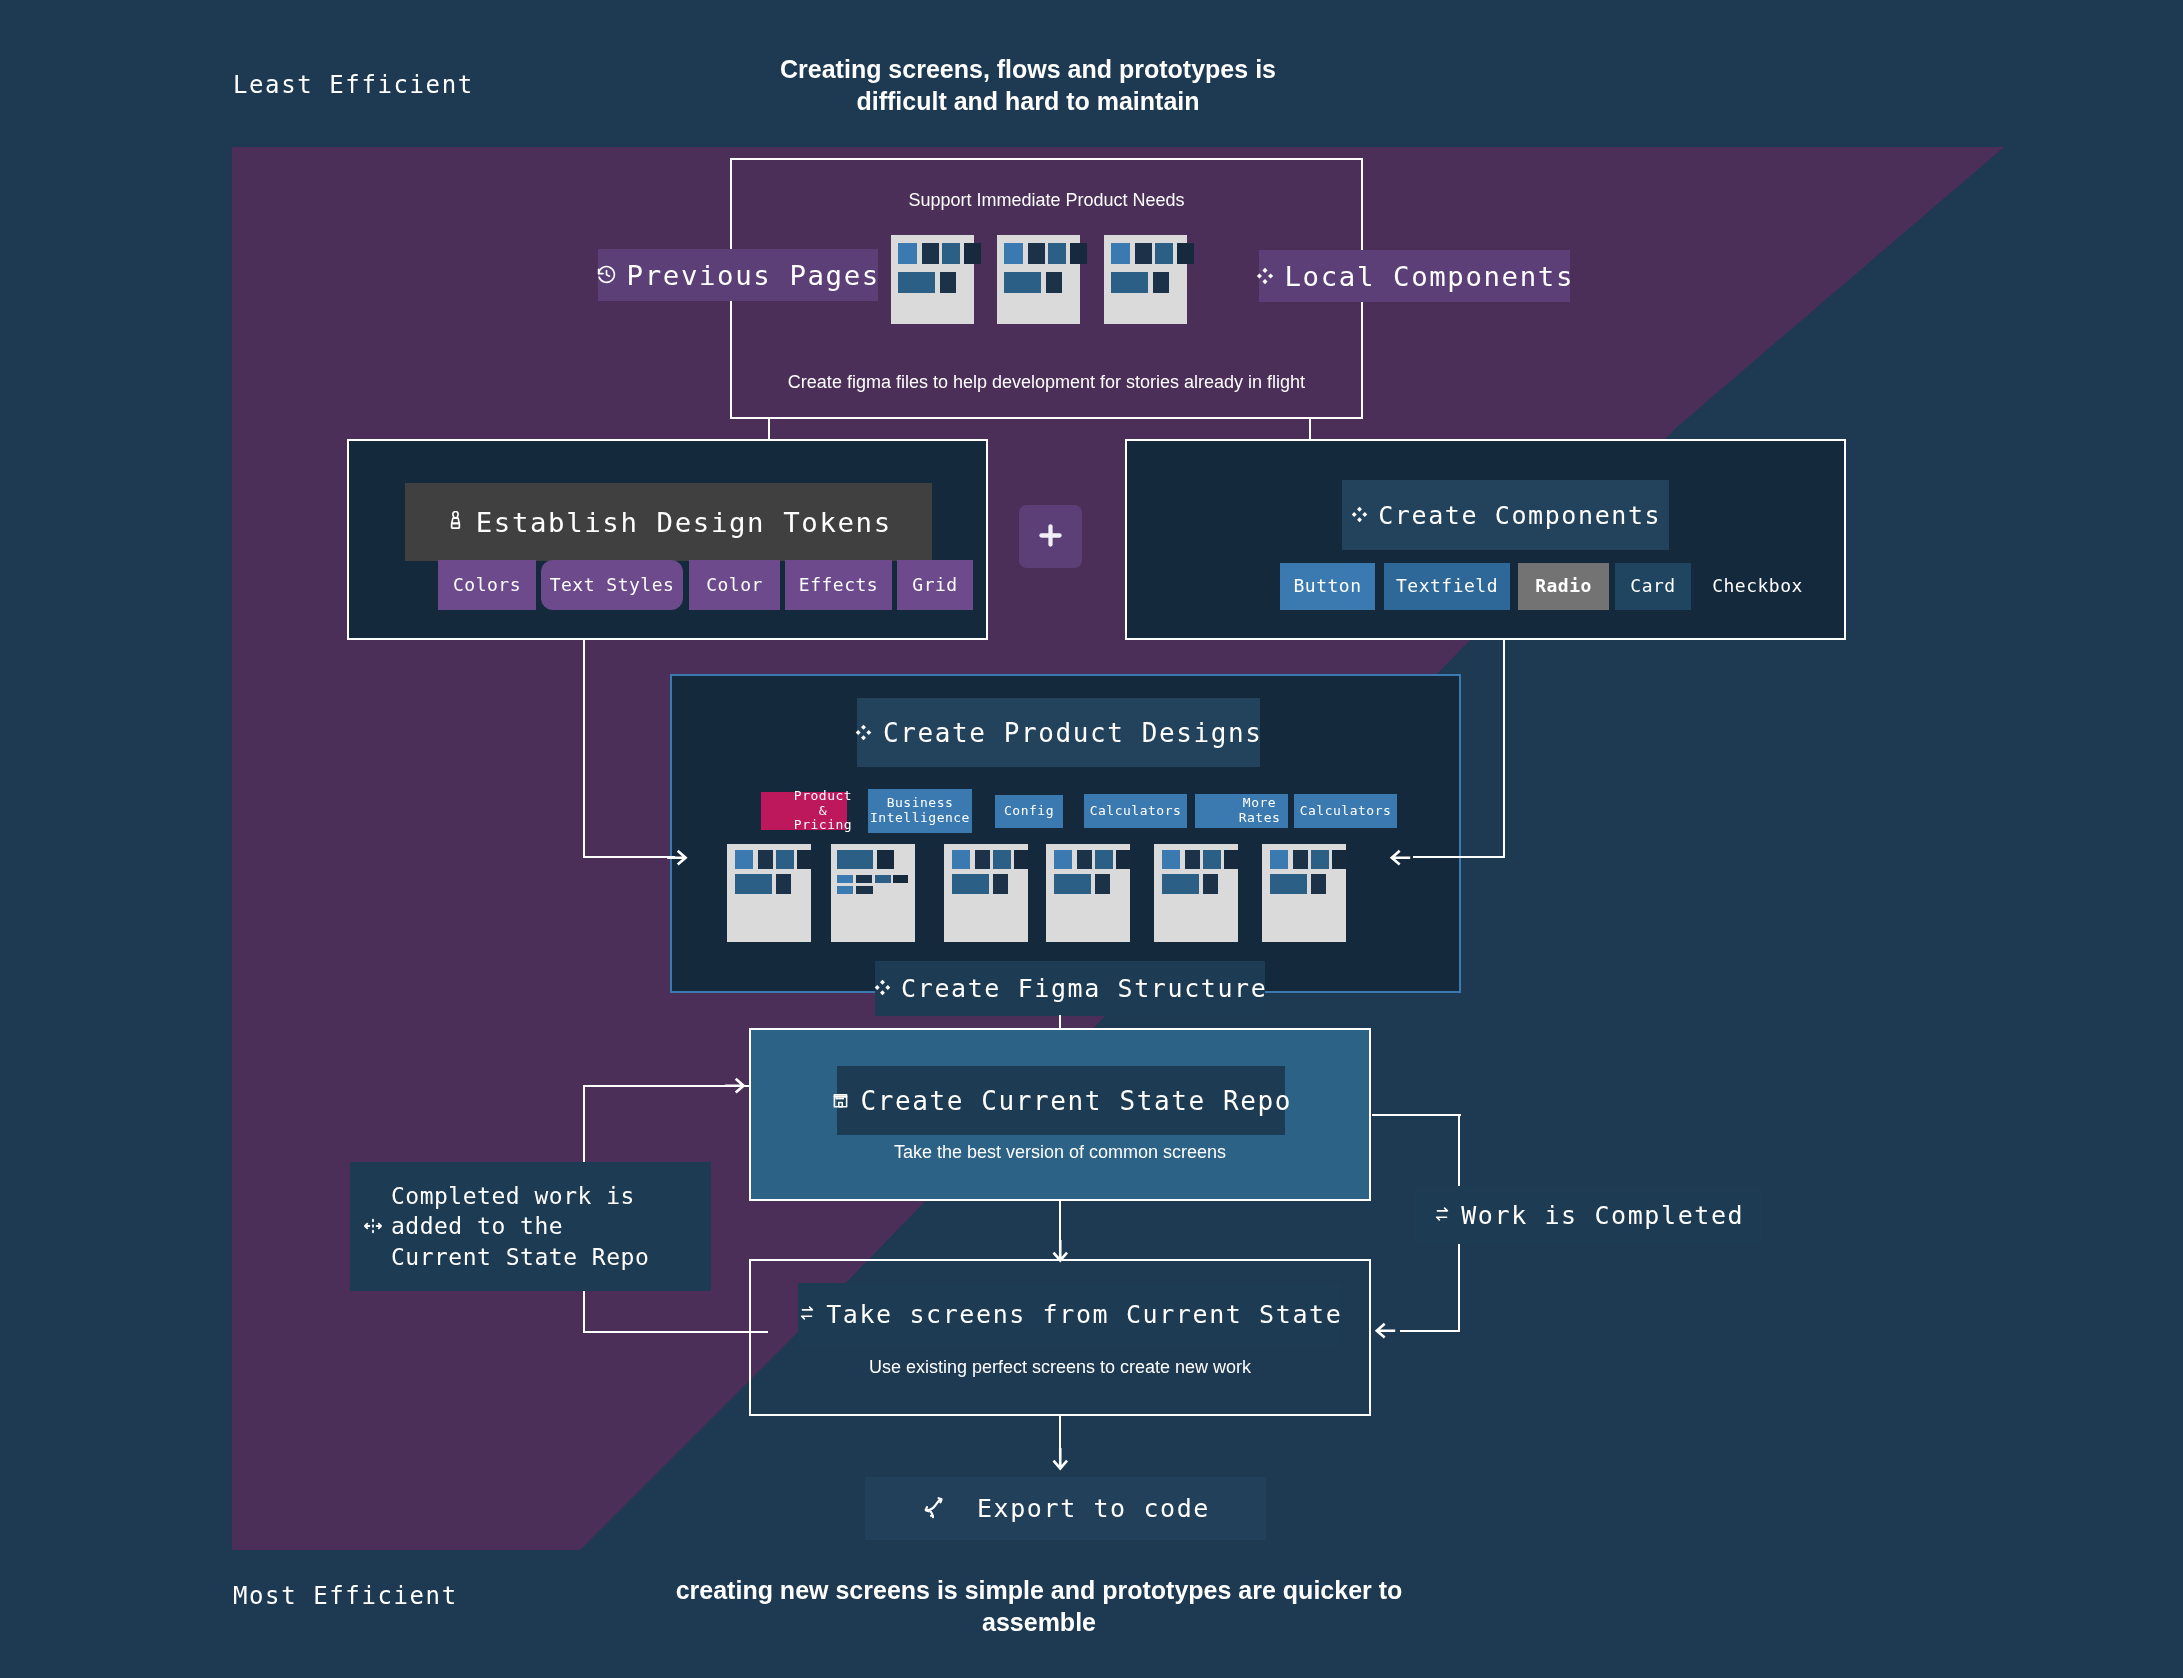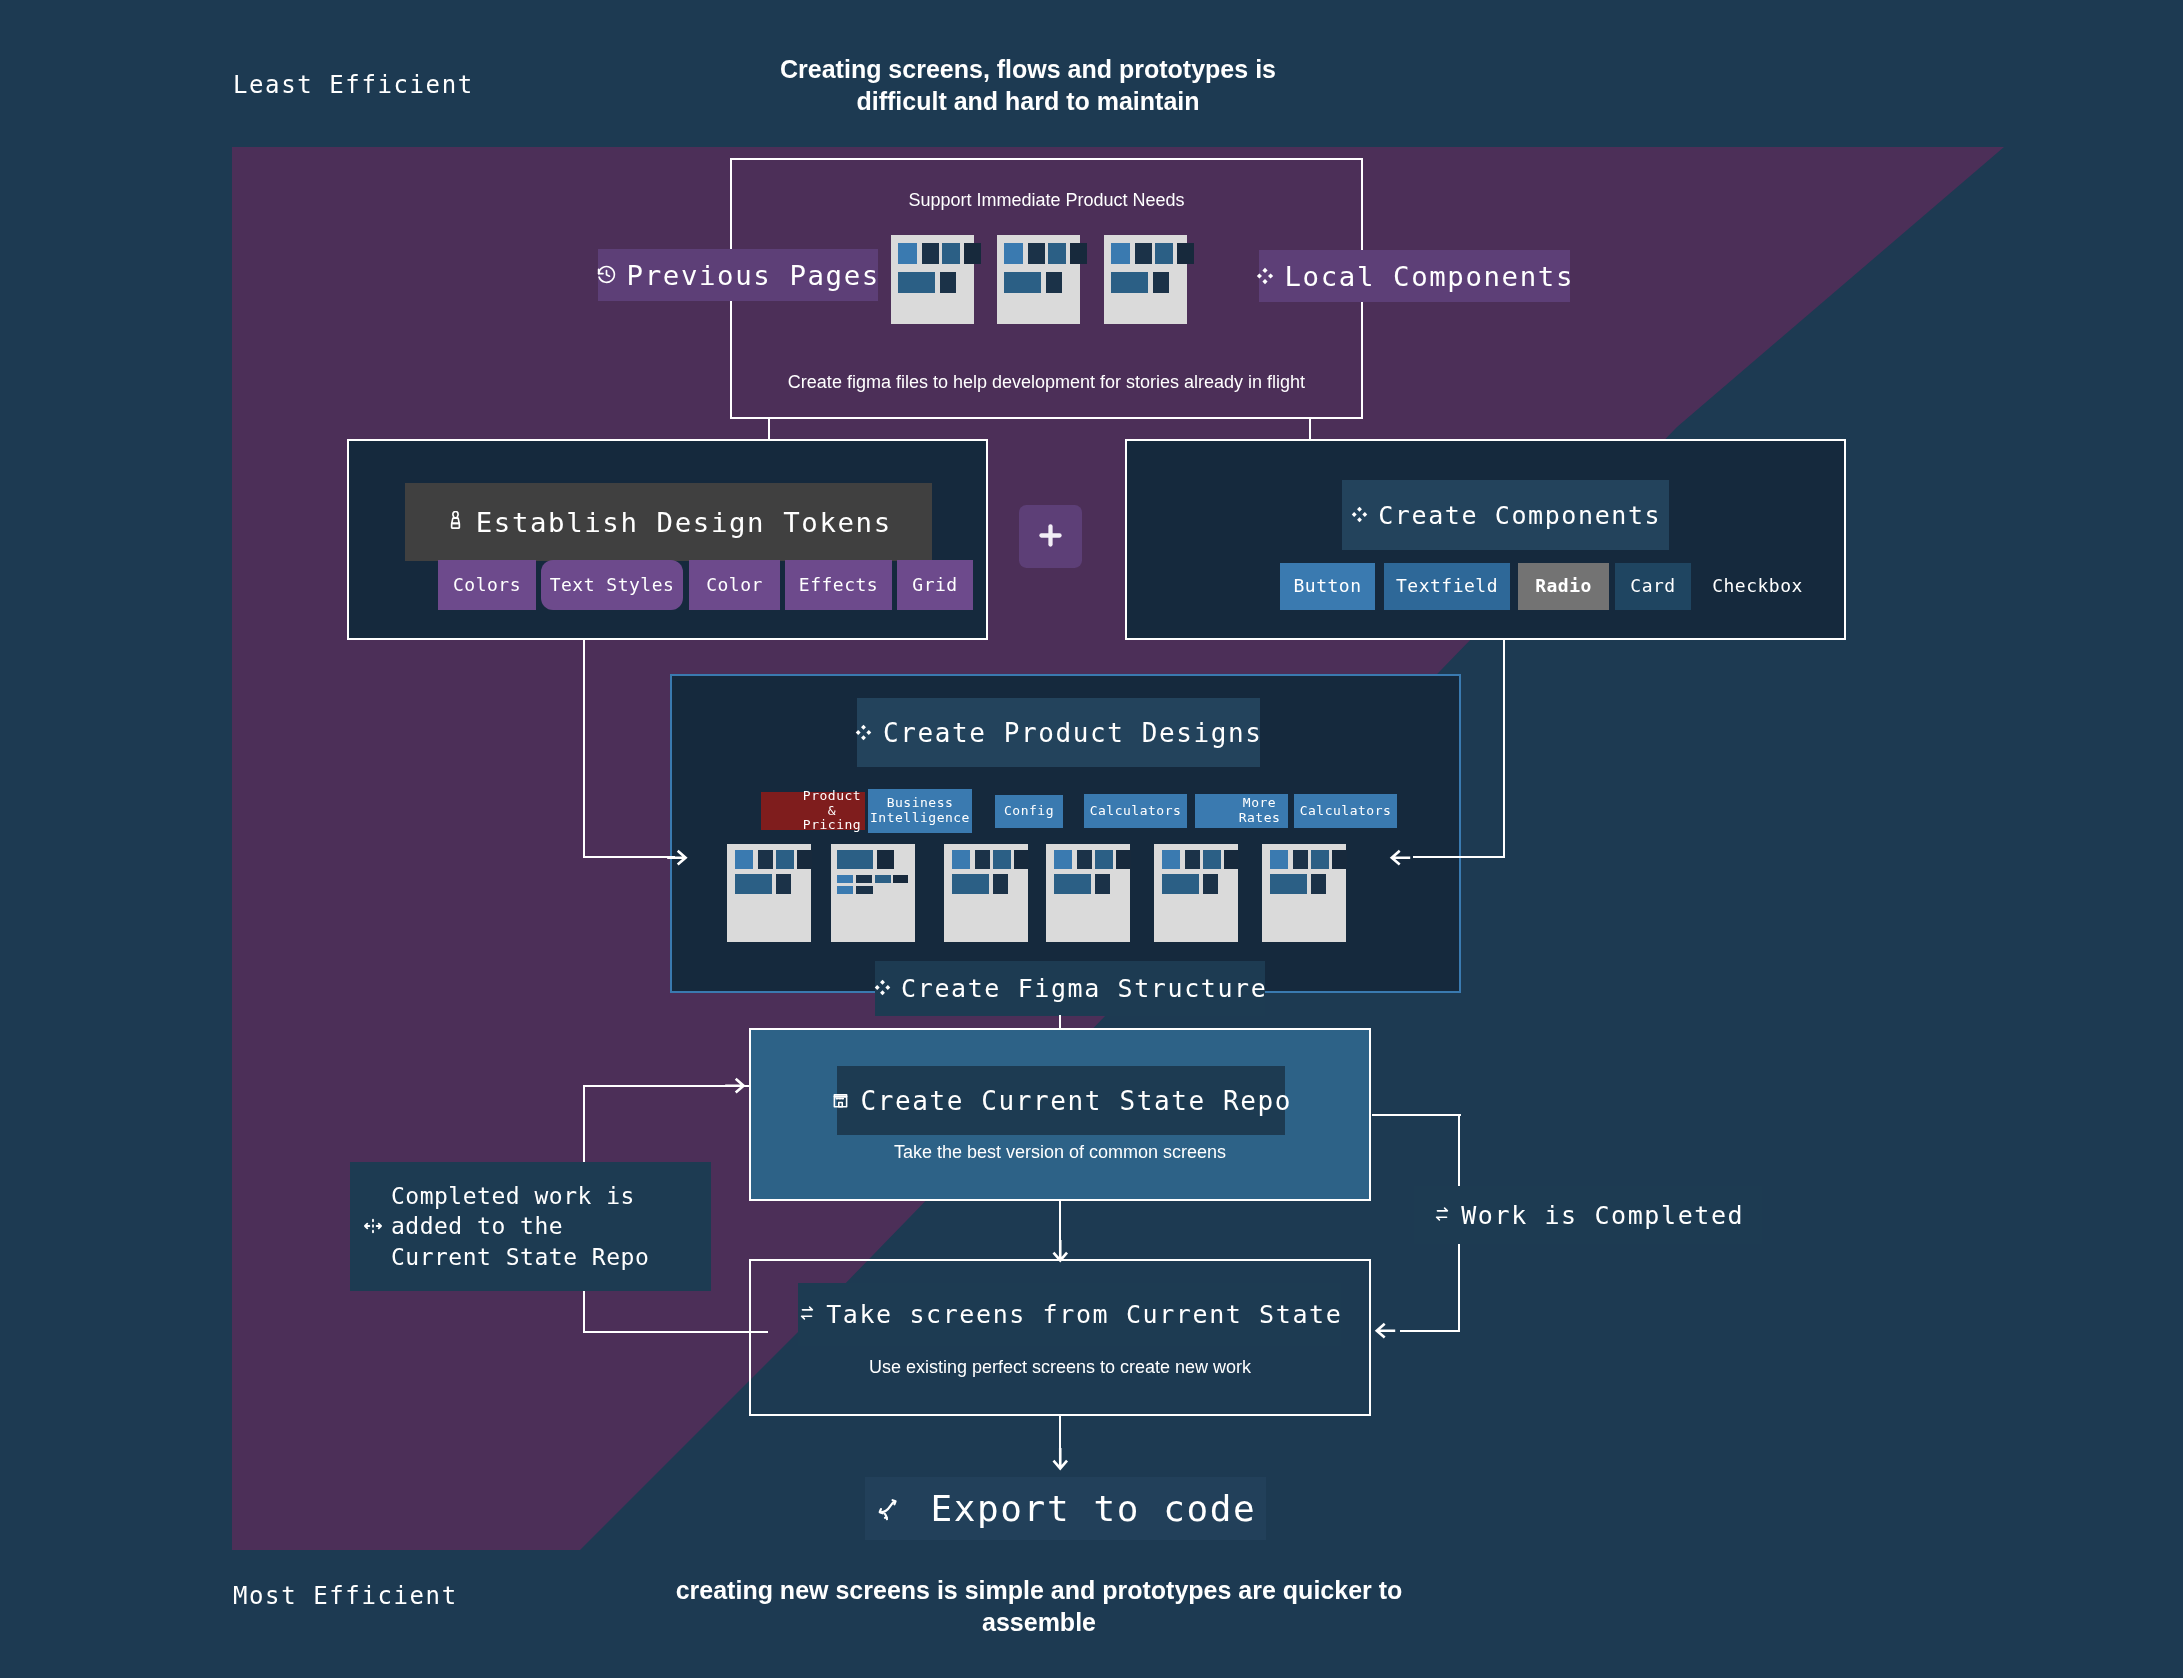--- a/index.html
+++ b/index.html
@@ -271,21 +271,21 @@
           <path d="M12 2.2l3.1 3.1L12 8.4 8.9 5.3z"></path>
           <path d="M5.3 8.9l3.1 3.1-3.1 3.1L2.2 12z"></path>
           <path d="M18.7 8.9l3.1 3.1-3.1 3.1-3.1-3.1z"></path>
           <path d="M12 15.6l3.1 3.1L12 21.8l-3.1-3.1z"></path>
         </svg>
       </span>
       <span>Create Product Designs</span>
     </span>
   </div>
 
-  <div class="chip" style="left:725px;top:792px;width:104px;height:38px;background:#7f1d1d;font-size:13px;white-space:pre-line;padding-left:38px;">Product
+  <div class="chip" style="left:725px;top:792px;width:86px;height:38px;background:#be185d;font-size:13px;white-space:pre-line;padding-left:38px;">Product
 &amp; Pricing</div>
   <div class="chip" style="left:832px;top:789px;width:104px;height:44px;background:#3a7ab0;font-size:13px;white-space:pre-line;">Business
 Intelligence</div>
   <div class="chip" style="left:959px;top:795px;width:68px;height:33px;background:#3a7ab0;font-size:13px;">Config</div>
   <div class="chip" style="left:1048px;top:794px;width:103px;height:34px;background:#3a7ab0;font-size:13px;">Calculators</div>
   <div class="chip" style="left:1159px;top:794px;width:93px;height:34px;background:#3a7ab0;font-size:13px;padding-left:36px;">More Rates</div>
   <div class="chip" style="left:1258px;top:794px;width:103px;height:34px;background:#3a7ab0;font-size:13px;">Calculators</div>
 
   <div class="thumb" style="left:727px;top:844px;width:84px;height:98px;">
     <div class="blk" style="left:8.4px;top:6.3px;width:18px;height:19px;background:#3a7ab0;"></div>
@@ -464,21 +464,21 @@
   </div>
 
   <div class="line" style="left:1059px;top:1415px;width:2.1px;height:52px;"></div>
   <div class="arrow-d" style="left:1046px;top:1446px;">
     <svg width="28.5" height="25" viewBox="0 0 54 48">
         <path d="M27 4 L27 40 M14 28 L27 43 L40 28" stroke="#fff" stroke-width="5" fill="none"></path>
       </svg>
   </div>
 
   <div class="tile" style="left:865px;top:1477px;width:401px;height:63px;background:#22405a;">
-    <span class="node-title" style="font-size:36px;gap:28.5px;">
+    <span class="node-title" style="font-size:25px;gap:28.5px;">
       <span>
         <svg width="27.4" height="27.4" viewBox="0 0 24 24" fill="none" stroke="#fff" stroke-width="1.9" stroke-linecap="round" stroke-linejoin="round">
           <path d="M5 16c4.6 0 6.4-2.4 8.2-5.2 1.2-1.9 2.4-3.6 4.1-4.2"></path>
           <path d="M15.4 5.4l2.6 1 -1 2.6"></path>
           <path d="M5.2 13.2l-1.1 2.7 2.7 1"></path>
           <path d="M8.5 17.2c.8 1 1.4 2.1 1.7 3.3"></path>
           <path d="M8.7 20.8l1.5-.2.3 1.5"></path>
         </svg>
       </span>
       <span>Export to code</span>

